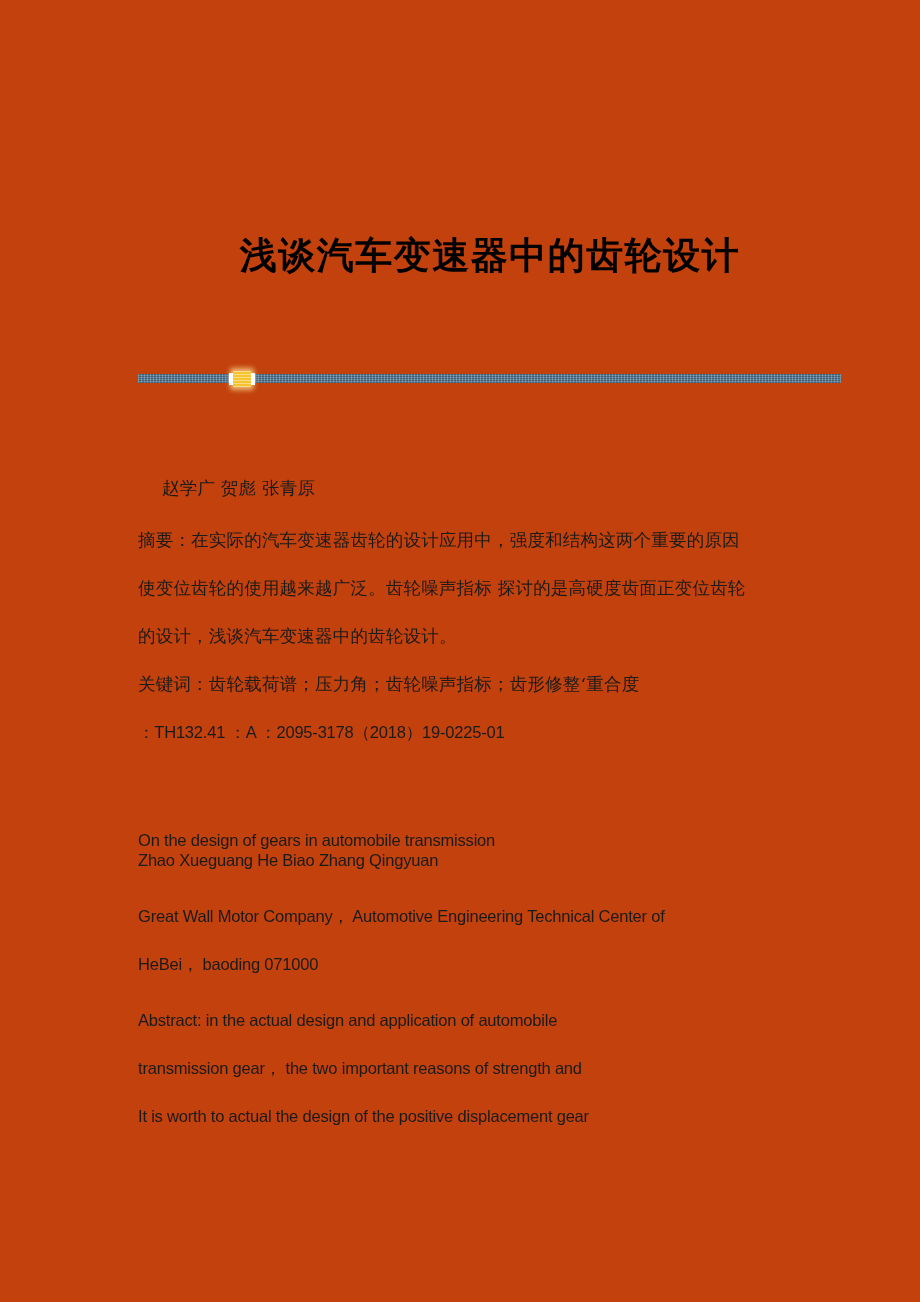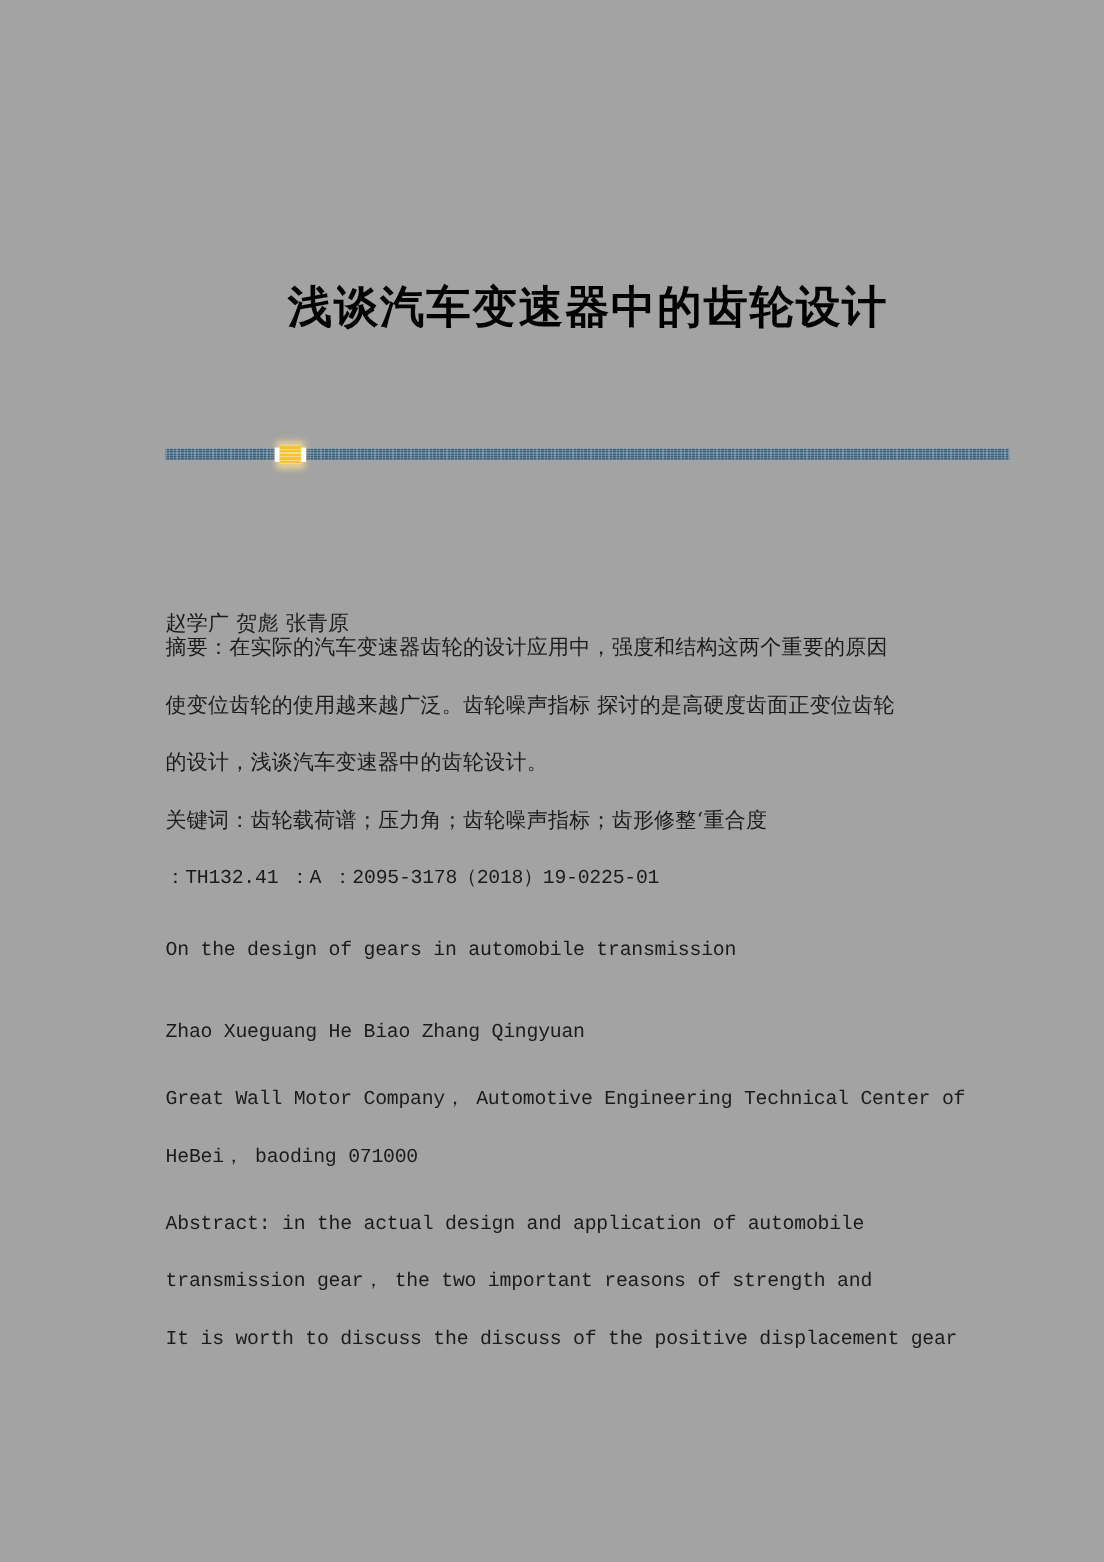--- a/index.html
+++ b/index.html
@@ -13,21 +13,21 @@
     position: relative;
     overflow: hidden;
     font-family: "Liberation Serif", "DejaVu Serif", serif;
     color: #1a1a1a;
     -webkit-font-smoothing: antialiased;
   }
 
   .page {
     position: absolute;
     inset: 0;
-    background: #a3a3a3;
+    background: #c2410c;
     padding-left: 44px;
   }
 
   
   .doc-title {
     position: absolute;
     left: 138px;
     top: 205px;
     width: 704px;
     text-align: center;
@@ -110,32 +110,32 @@
   }
   .cn-line {
     font-family: "DejaVu Serif", "Liberation Serif", serif;
     font-size: 17.5px;
     line-height: 48px;
     letter-spacing: 0.2px;
     color: #1b1b1b;
     white-space: nowrap;
   }
   .en-line {
-    font-family: Liberation Mono, monospace;
+    font-family: Liberation Sans, sans-serif;
     font-size: 16.5px;
     line-height: 48px;
     letter-spacing: -0.2px;
     color: #1b1b1b;
     white-space: nowrap;
   }
-  .authors   { top: 496px; }
+  .authors   { top: 464px; margin-left: 24px; }
   .abstract  { top: 516px; }
   .keywords  { top: 660px; }
   .classno   { top: 708px; }
-  .en-title  { top: 768px; }
+  .en-title  { top: 816px; }
   .en-auth   { top: 836px; }
   .en-affil  { top: 892px; }
   .en-abs    { top: 996px; }
 </style>
 </head>
 <body>
 
 <div class="page">
 
   <h1 class="doc-title">浅谈汽车变速器中的齿轮设计</h1>
@@ -172,16 +172,16 @@
   </div>
 
   <div class="body-block en-affil">
     <div class="en-line">Great Wall Motor Company， Automotive Engineering Technical Center of</div>
     <div class="en-line">HeBei， baoding 071000</div>
   </div>
 
   <div class="body-block en-abs">
     <div class="en-line">Abstract: in the actual design and application of automobile</div>
     <div class="en-line">transmission gear， the two important reasons of strength and</div>
-    <div class="en-line">It is worth to discuss the discuss of the positive displacement gear</div>
+    <div class="en-line">It is worth to actual the design of the positive displacement gear</div>
   </div>
 
 </div>
 
 </body></html>

